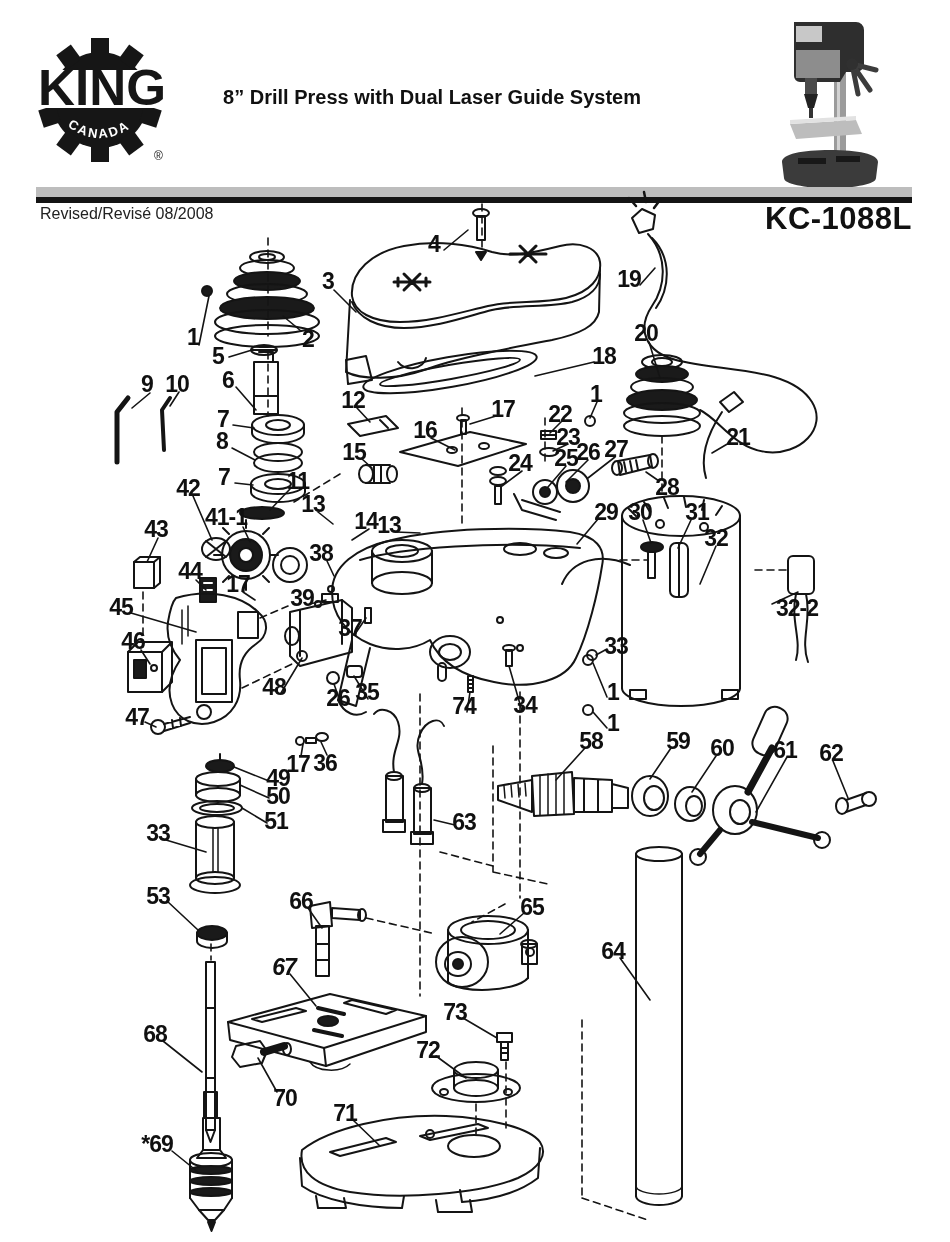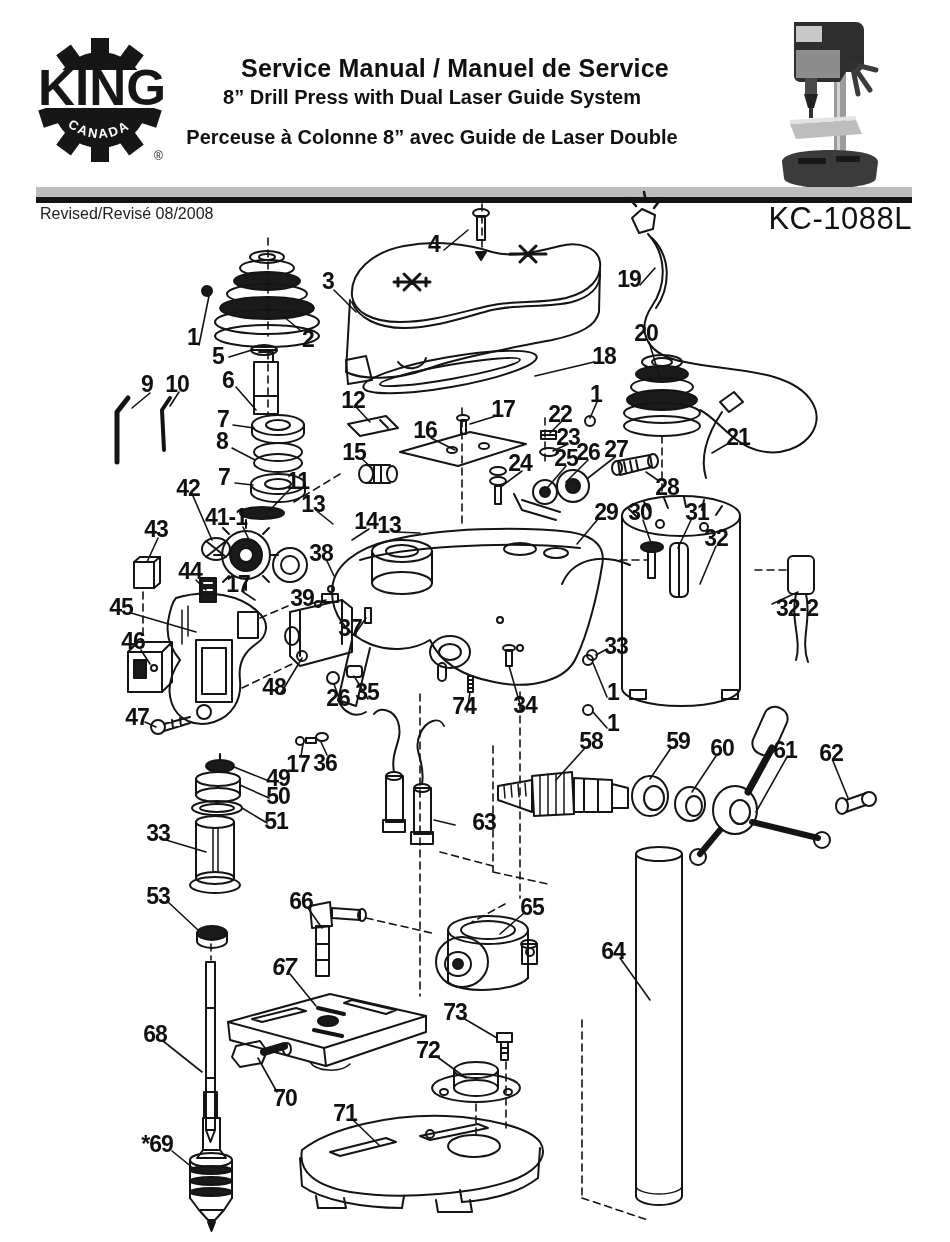--- a/index.html
+++ b/index.html
@@ -6,21 +6,21 @@
   .page{position:relative;width:950px;height:1242px;background:#ffffff;overflow:hidden;
         font-family:"Liberation Sans",sans-serif;color:#111;}
   .abs{position:absolute;}
   
   .title-main{left:170px;top:54px;width:570px;text-align:center;font-size:25px;font-weight:700;letter-spacing:.2px;}
   .title-sub1{left:138px;top:86px;width:588px;text-align:center;font-size:20px;font-weight:700;}
   .title-sub2{left:138px;top:126px;width:588px;text-align:center;font-size:20px;font-weight:700;}
   .bar-gray{left:36px;top:187px;width:876px;height:10px;background:#bdbdbd;}
   .bar-black{left:36px;top:197px;width:876px;height:6px;background:#141414;}
   .revision{left:40px;top:205px;font-size:16px;font-weight:500;color:#222;}
-  .model{right:38px;top:201px;font-size:31px;font-weight:400;letter-spacing:.5px;text-align:center;}
+  .model{right:38px;top:201px;font-size:31px;font-weight:700;letter-spacing:.5px;text-align:center;}
   
   .art{left:0;top:0;width:950px;height:1242px;pointer-events:none;}
   .callout{position:absolute;transform:translate(-50%,-50%);font-weight:700;font-size:23px;
            color:#101010;letter-spacing:-1px;white-space:nowrap;line-height:1;}
 </style>
 </head>
 <body>
 
 <div class="page">
 
@@ -64,23 +64,21 @@
       <rect x="-2" y="34" width="136" height="38" fill="#ffffff"></rect>
       <text x="66" y="67" text-anchor="middle" font-size="44" font-weight="bold" font-family="Liberation Sans, sans-serif" fill="#161616" textLength="128" lengthAdjust="spacingAndGlyphs" transform="scale(1,1.12)" transform-origin="66 50">KING</text>
       <path id="canArc" d="M28,88 Q64,116 100,88" fill="none"></path>
       <text font-size="13" font-weight="bold" fill="#ffffff" font-family="Liberation Sans, sans-serif" letter-spacing="2">
         <textPath href="#canArc" startOffset="4">CANADA</textPath>
       </text>
       <text x="118" y="124" font-size="12" fill="#161616" font-family="Liberation Sans, sans-serif">®</text>
     </svg>
   </div>
 
-  <div class="abs title-main">Service Manual / Manuel de Service</div>
   <div class="abs title-sub1">8” Drill Press with Dual Laser Guide System</div>
-  <div class="abs title-sub2">Perceuse à Colonne 8” avec Guide de Laser Double</div>
 
   <div class="abs" style="left:772px;top:12px;width:116px;height:180px;">
     <svg width="116" height="180" viewBox="0 0 116 180">
       <g stroke="none">
         <rect x="62" y="42" width="12" height="128" rx="3" fill="#9b9b9b"></rect>
         <rect x="65" y="42" width="3" height="128" fill="#d2d2d2"></rect>
         <path d="M22,10 h62 a8,8 0 0 1 8,8 v34 a8,8 0 0 1 -8,8 h-10 l-6,10 h-40 a6,6 0 0 1 -6,-6 Z" fill="#2e2e2e"></path>
         <rect x="24" y="38" width="44" height="28" fill="#8d8d8d"></rect>
         <rect x="24" y="14" width="26" height="16" fill="#c8c8c8"></rect>
         <rect x="33" y="66" width="12" height="16" fill="#4a4a4a"></rect>
@@ -582,21 +580,21 @@
       <div class="callout" style="left: 278px; top: 778px;">49</div>
       <div class="callout" style="left: 278px; top: 796px;">50</div>
       <div class="callout" style="left: 276px; top: 821px;">51</div>
       <div class="callout" style="left: 158px; top: 833px;">33</div>
       <div class="callout" style="left: 158px; top: 896px;">53</div>
       <div class="callout" style="left: 591px; top: 741px;">58</div>
       <div class="callout" style="left: 678px; top: 741px;">59</div>
       <div class="callout" style="left: 722px; top: 748px;">60</div>
       <div class="callout" style="left: 770px; top: 750px; margin-left: 15px;">61</div>
       <div class="callout" style="left: 831px; top: 753px;">62</div>
-      <div class="callout" style="left: 464px; top: 822px; margin-left: 20px;">63</div>
+      <div class="callout" style="left: 464px; top: 822px;">63</div>
       <div class="callout" style="left: 301px; top: 901px;">66</div>
       <div class="callout" style="left: 532px; top: 907px;">65</div>
       <div class="callout" style="left: 613px; top: 951px;">64</div>
       <div class="callout" style="left: 284px; top: 967px; font-style: italic;">67</div>
       <div class="callout" style="left: 155px; top: 1034px;">68</div>
       <div class="callout" style="left: 285px; top: 1098px;">70</div>
       <div class="callout" style="left: 157px; top: 1144px;">*69</div>
       <div class="callout" style="left: 345px; top: 1113px;">71</div>
       <div class="callout" style="left: 428px; top: 1050px;">72</div>
       <div class="callout" style="left: 455px; top: 1012px;">73</div>

